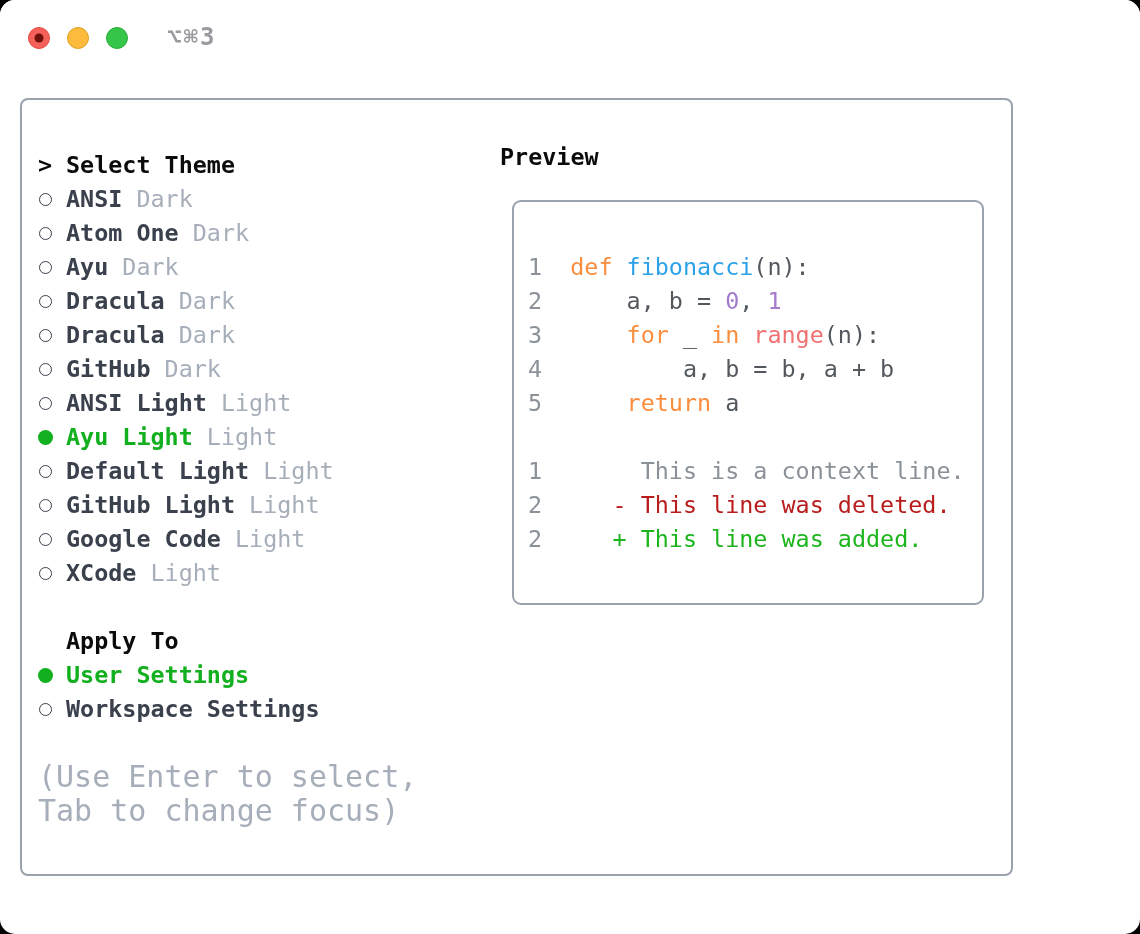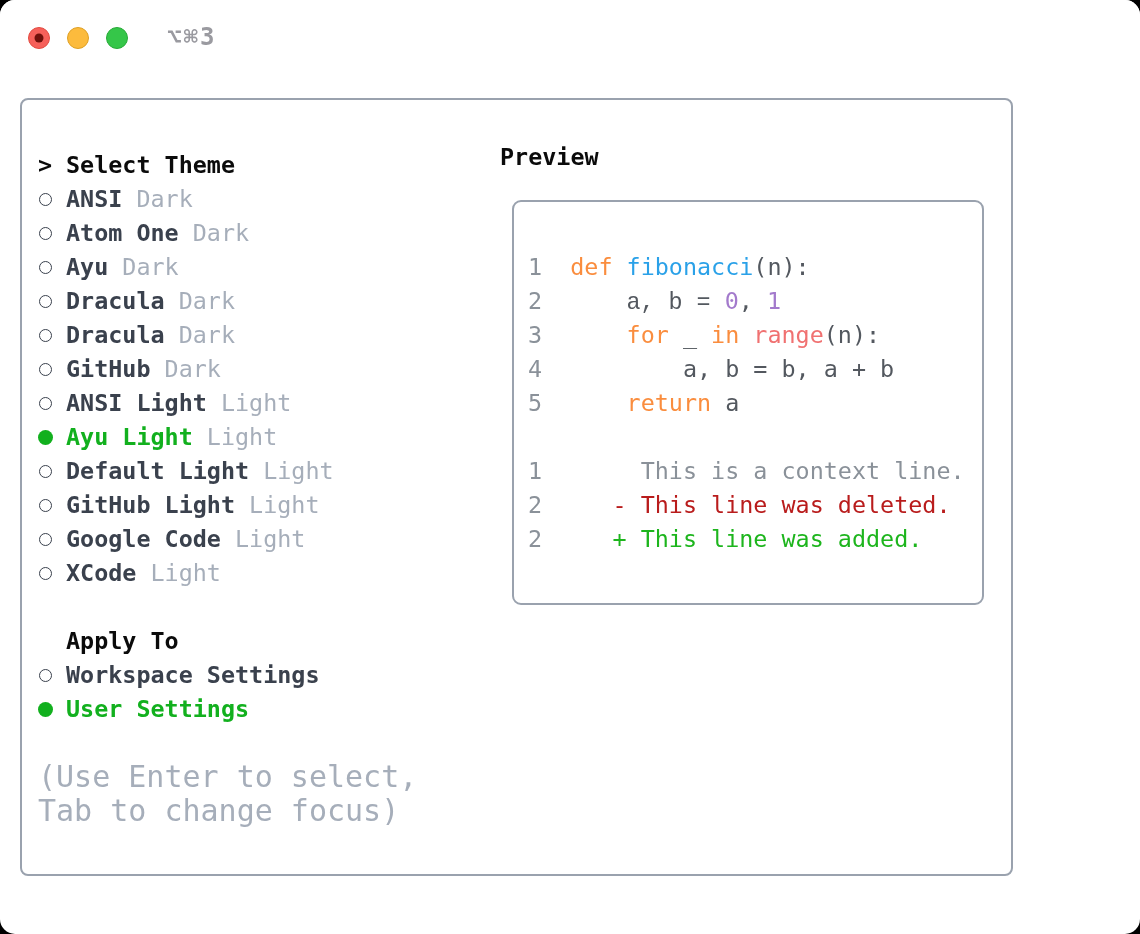--- a/index.html
+++ b/index.html
@@ -80,35 +80,35 @@
         </div>
 
       <div class="row-blank"></div>
 
       <div class="row">
         <span class="marker"></span>
         <span class="h-bold">Apply To</span>
       </div>
 
       <div id="apply-list">
+          <div class="row"><span class="marker"><span class="radio filled"></span></span><span class="item-name selected">User Settings</span></div>
           <div class="row"><span class="marker"><span class="radio"></span></span><span class="item-name">Workspace Settings</span></div>
-          <div class="row"><span class="marker"><span class="radio filled"></span></span><span class="item-name selected">User Settings</span></div>
         </div>
 
       <div class="row-blank"></div>
 
       <div class="hint">(Use Enter to select, Tab to change focus)</div>
     </div>
 
     <div class="preview-title">Preview</div>
 
     <div class="preview-box">
       <div id="code-area">
           <div class="cline"><span style="color: rgb(138, 145, 153);">1  </span><span style="color: rgb(250, 141, 62);">def</span><span style="color: rgb(83, 88, 95);"> </span><span style="color: rgb(42, 161, 232);">fibonacci</span><span style="color: rgb(83, 88, 95);">(n):</span></div>
-          <div class="cline"><span style="color: rgb(138, 145, 153);">2  </span><span style="color: rgb(83, 88, 95); font-family: Liberation Mono, monospace;">    a, b = </span><span style="color: rgb(163, 122, 204);">0</span><span style="color: rgb(83, 88, 95);">, </span><span style="color: rgb(163, 122, 204);">1</span></div>
+          <div class="cline"><span style="color: rgb(138, 145, 153);">2  </span><span style="color: rgb(83, 88, 95);">    a, b = </span><span style="color: rgb(163, 122, 204);">0</span><span style="color: rgb(83, 88, 95);">, </span><span style="color: rgb(163, 122, 204);">1</span></div>
           <div class="cline"><span style="color: rgb(138, 145, 153);">3  </span><span style="color: rgb(83, 88, 95);">    </span><span style="color: rgb(250, 141, 62);">for</span><span style="color: rgb(83, 88, 95);"> _ </span><span style="color: rgb(250, 141, 62);">in</span><span style="color: rgb(83, 88, 95);"> </span><span style="color: rgb(240, 113, 113);">range</span><span style="color: rgb(83, 88, 95);">(n):</span></div>
           <div class="cline"><span style="color: rgb(138, 145, 153);">4  </span><span style="color: rgb(83, 88, 95);">        a, b = b, a + b</span></div>
           <div class="cline"><span style="color: rgb(138, 145, 153);">5  </span><span style="color: rgb(83, 88, 95);">    </span><span style="color: rgb(250, 141, 62);">return</span><span style="color: rgb(83, 88, 95);"> a</span></div>
         </div>
       <div class="row-blank"></div>
       <div id="diff-area">
           <div class="cline"><span style="color: rgb(138, 145, 153);">1  </span><span style="color: rgb(138, 145, 153);">     This is a context line.</span></div>
           <div class="cline"><span style="color: rgb(138, 145, 153);">2  </span><span style="color: #b91c1c;">   - This line was deleted.</span></div>
           <div class="cline"><span style="color: rgb(138, 145, 153);">2  </span><span style="color: rgb(29, 181, 29);">   + This line was added.</span></div>
         </div>

